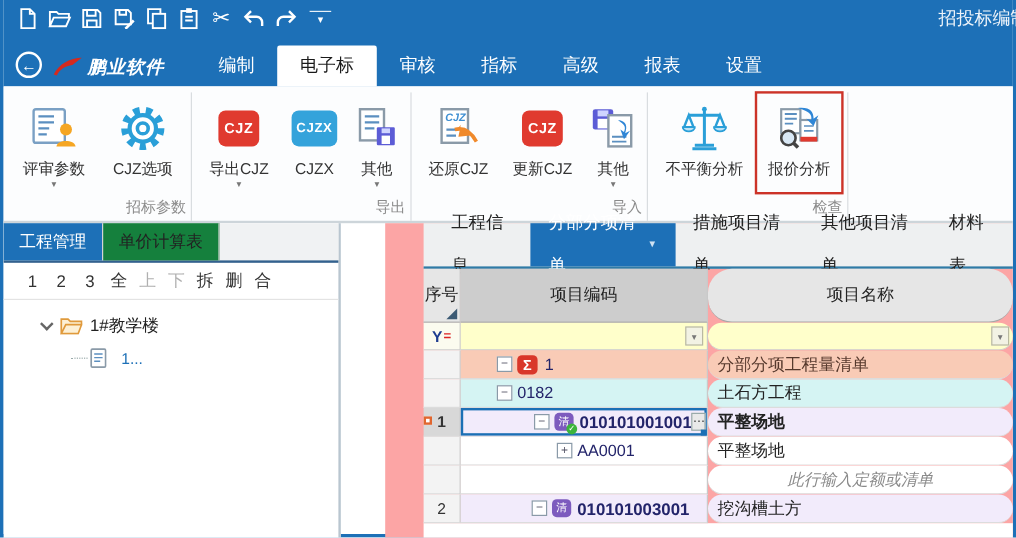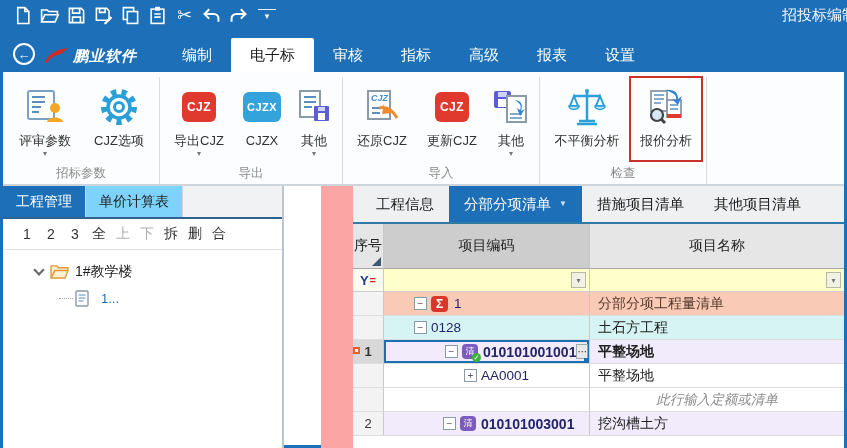--- a/index.html
+++ b/index.html
@@ -26,30 +26,30 @@
 
   
   .ribbon { height:114px; background:#fcfdfe; border-bottom:2px solid #cdd5da; display:flex; padding-top:5px; }
   .rgroup { display:flex; flex-direction:column; border-right:1px solid #d9dde0; padding:0 4px; }
   .rbtns { display:flex; flex:1; align-items:flex-start; justify-content:center; }
   .rbtn { position:relative; display:flex; flex-direction:column; align-items:center; padding-top:4px; cursor:pointer; min-width:58px; }
   .rbtn.hl { outline:2px solid #cc3328; outline-offset:-1px; }
   .ricon { height:52px; display:flex; align-items:center; justify-content:center; }
   .rlabel { font-size:13px; color:#333; white-space:nowrap; line-height:16px; }
   .rarrow { height:12px; font-size:8px; color:#777; line-height:10px; }
-  .rgl { text-align:center; color:#8b8b8b; font-size:12.5px; height:20px; line-height:18px; }
+  .rgl { text-align:right; color:#8b8b8b; font-size:12.5px; height:20px; line-height:18px; }
   .badge { border-radius:6px; color:#fff; font-weight:bold; display:flex; align-items:center; justify-content:center; letter-spacing:.5px; }
   .badge.red { background:#e03a2f; width:34px; height:30px; font-size:12px; }
   .badge.blue { background:#34a3db; width:38px; height:30px; font-size:11px; }
 
   
   .main { display:flex; height:327px;gap:37px; }
   .left-panel { width:281px; border-right:2px solid #b9c6d0; display:flex; flex-direction:column; background:#fff; }
   .lp-tabs { height:33px; background:#f0f2f3; border-bottom:2px solid #33618e; display:flex; align-items:stretch; }
-  .lp-tab { padding:0 13px; line-height:31px; font-size:14px; background:#7dd3fc; border-right:1px solid #d4d4d4; cursor:pointer; }
+  .lp-tab { padding:0 13px; line-height:31px; font-size:14px; background:#15803d; border-right:1px solid #d4d4d4; cursor:pointer; }
   .lp-tab.active { background:#1d70b7; color:#fff; }
   .lp-toolbar { height:31px; display:flex; align-items:center; padding-left:12px; border-bottom:1px solid #e3e3e3; }
   .lp-tool { width:24px; text-align:center; font-size:14px; color:#333; cursor:pointer; }
   .lp-tool.disabled { color:#b0b0b0; }
   .tree { flex:1; padding-top:8px; }
   .tree-row { height:27px; display:flex; align-items:center; white-space:nowrap; }
   .chev { width:8px; height:8px; border-left:2px solid #666; border-bottom:2px solid #666; transform:rotate(-45deg); margin:0 7px 3px 0; flex:none; }
   .tree-label { font-size:14px; color:#222; }
   .tree-label.selected { background:#2a7fc0; color:#fff; padding:2px 4px; }
   .tree-suffix { color:#1d70b7; font-size:13px; margin-left:6px; }
@@ -60,21 +60,21 @@
   .right-panel { flex:1; display:flex; flex-direction:column; background:#fca5a5;padding-left:32px; }
   .rp-tabs { height:38px; background:#eef0f1; border-bottom:2px solid #2f7ba6; display:flex; align-items:stretch; padding-left:8px; }
   .rp-tab { padding:0 15px; line-height:36px; font-size:14.5px; color:#222; cursor:pointer; display:flex; align-items:center; }
   .rp-tab.active { background:#1d70b7; color:#fff; }
   .rp-tab .tab-caret { font-size:8px; margin-left:8px; color:#cfe2f2; }
 
   .grid { flex:1; display:flex; flex-direction:column; }
   .grow { display:flex; }
   .c-seq { width:31px; flex:none; border-right:1px solid #c9c9c9; }
   .c-code { width:206px; flex:none; border-right:1px solid #c9c9c9; position:relative; }
-  .c-name { flex:1; }
+  .c-name { flex:1;border-radius:20px; }
   .thead { height:45px; }
   .thead > div { background:#e6e6e6; border-bottom:1px solid #a7a7a7; display:flex; align-items:center; justify-content:center; font-size:14px; color:#222; }
   .thead .c-code { background:#cdcdcd; }
   .thead .c-seq { position:relative; }
   .corner-tri { position:absolute; right:2px; bottom:2px; width:0; height:0; border-left:9px solid transparent; border-bottom:9px solid #3c5a74; }
   .filter-row { height:23px; }
   .filter-row > div { background:#ffffcb; border-bottom:1px solid #cfcfcf; position:relative; }
   .filter-row .c-seq { display:flex; align-items:center; justify-content:center; background:#fbfbef; }
   .fy { font-weight:bold; font-size:13px; color:#1d3c8f; }
   .feq { font-weight:bold; font-size:11px; color:#d22; margin-left:1px; }
@@ -367,20 +367,21 @@
 
     <div class="right-panel">
       <div class="rp-tabs">
         <span class="rp-tab">工程信息</span>
         <span class="rp-tab active">
           <span>分部分项清单</span>
           <span class="tab-caret">▼</span>
         </span>
         <span class="rp-tab">措施项目清单</span>
         <span class="rp-tab">其他项目清单</span>
+        <span class="rp-tab">材料表</span>
       </div>
 
       <div class="grid">
 
         <div class="grow thead">
           <div class="c-seq">
             <span>序号</span>
             <span class="corner-tri"></span>
           </div>
           <div class="c-code">
@@ -414,21 +415,21 @@
               </span>
           </div>
           <div class="c-name">分部分项工程量清单</div>
         </div>
 
         <div class="grow drow row-b">
           <div class="c-seq"></div>
           <div class="c-code">
               <span class="codecell pl1">
             <span class="toggle">−</span>
-            <span class="codetxt">0128</span>
+            <span class="codetxt">0182</span>
               </span>
           </div>
           <div class="c-name">土石方工程</div>
         </div>
 
         <div class="grow drow row-sel">
           <div class="c-seq">
             <span class="rowmark"></span>
             <span>1</span>
           </div>

